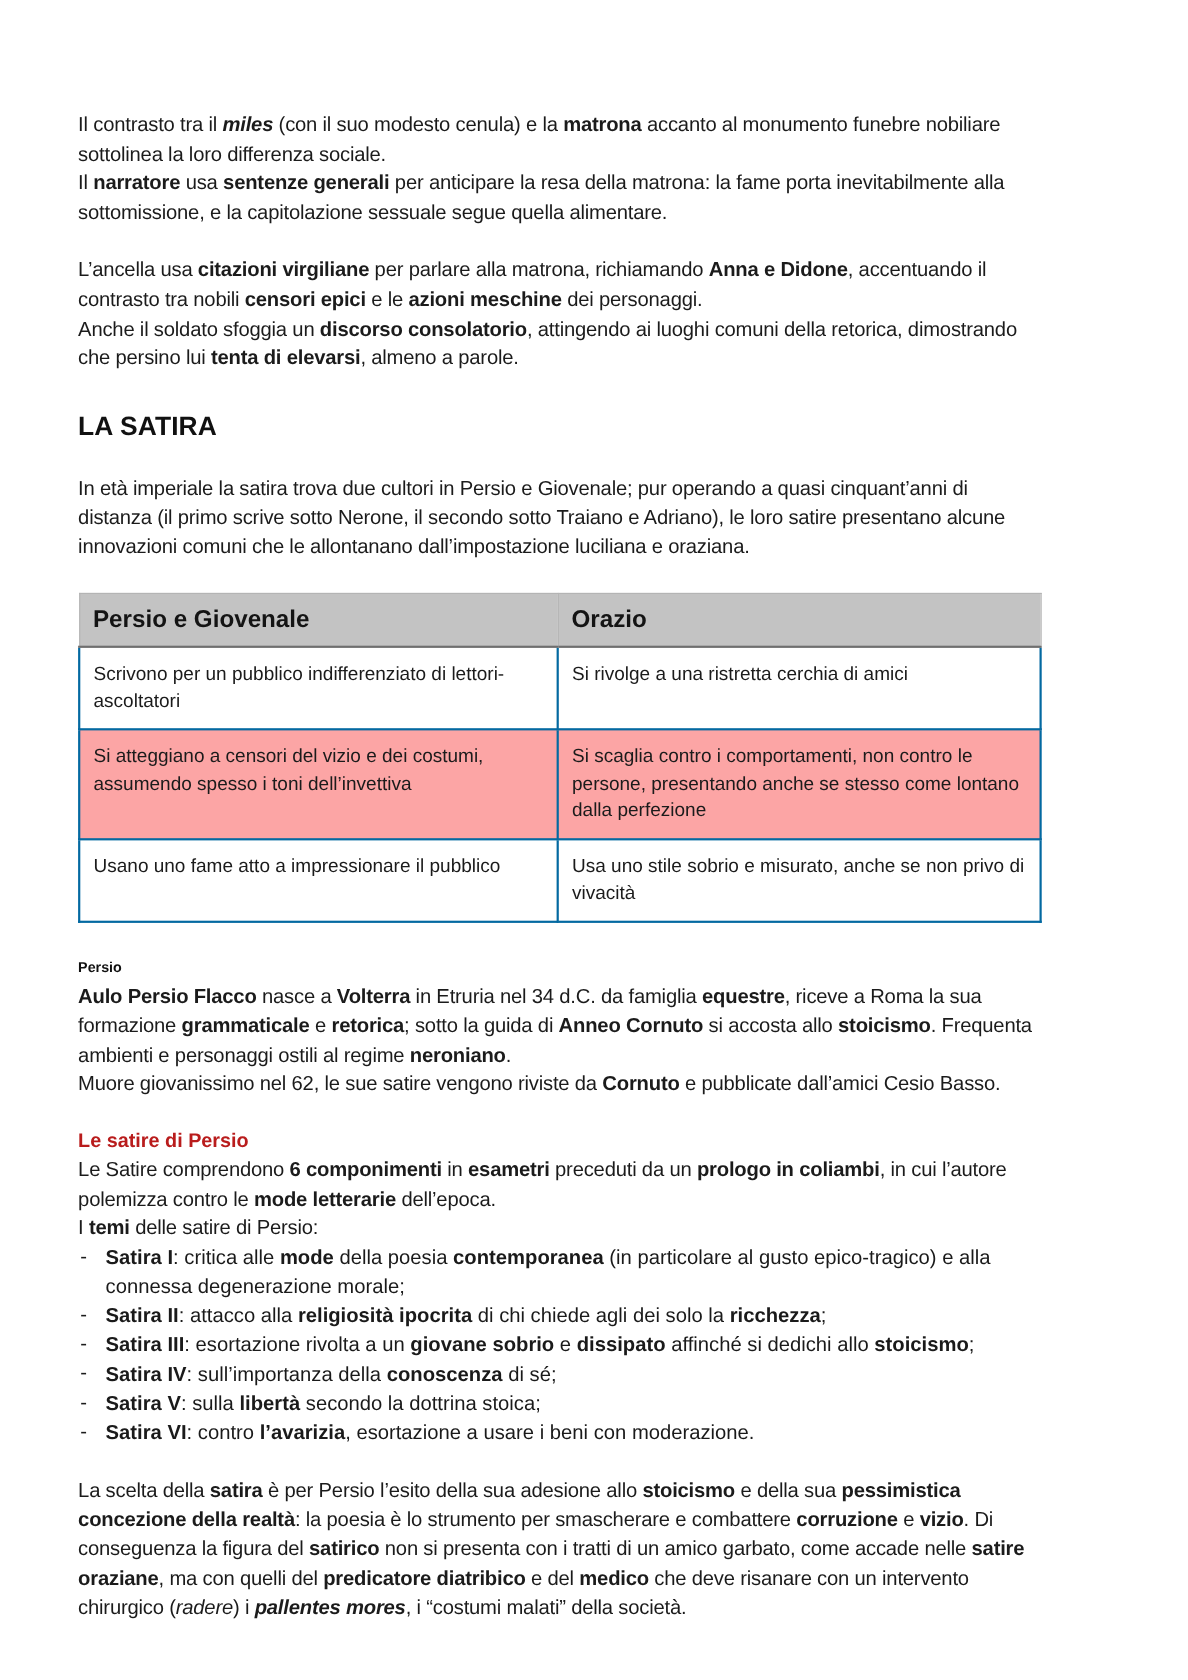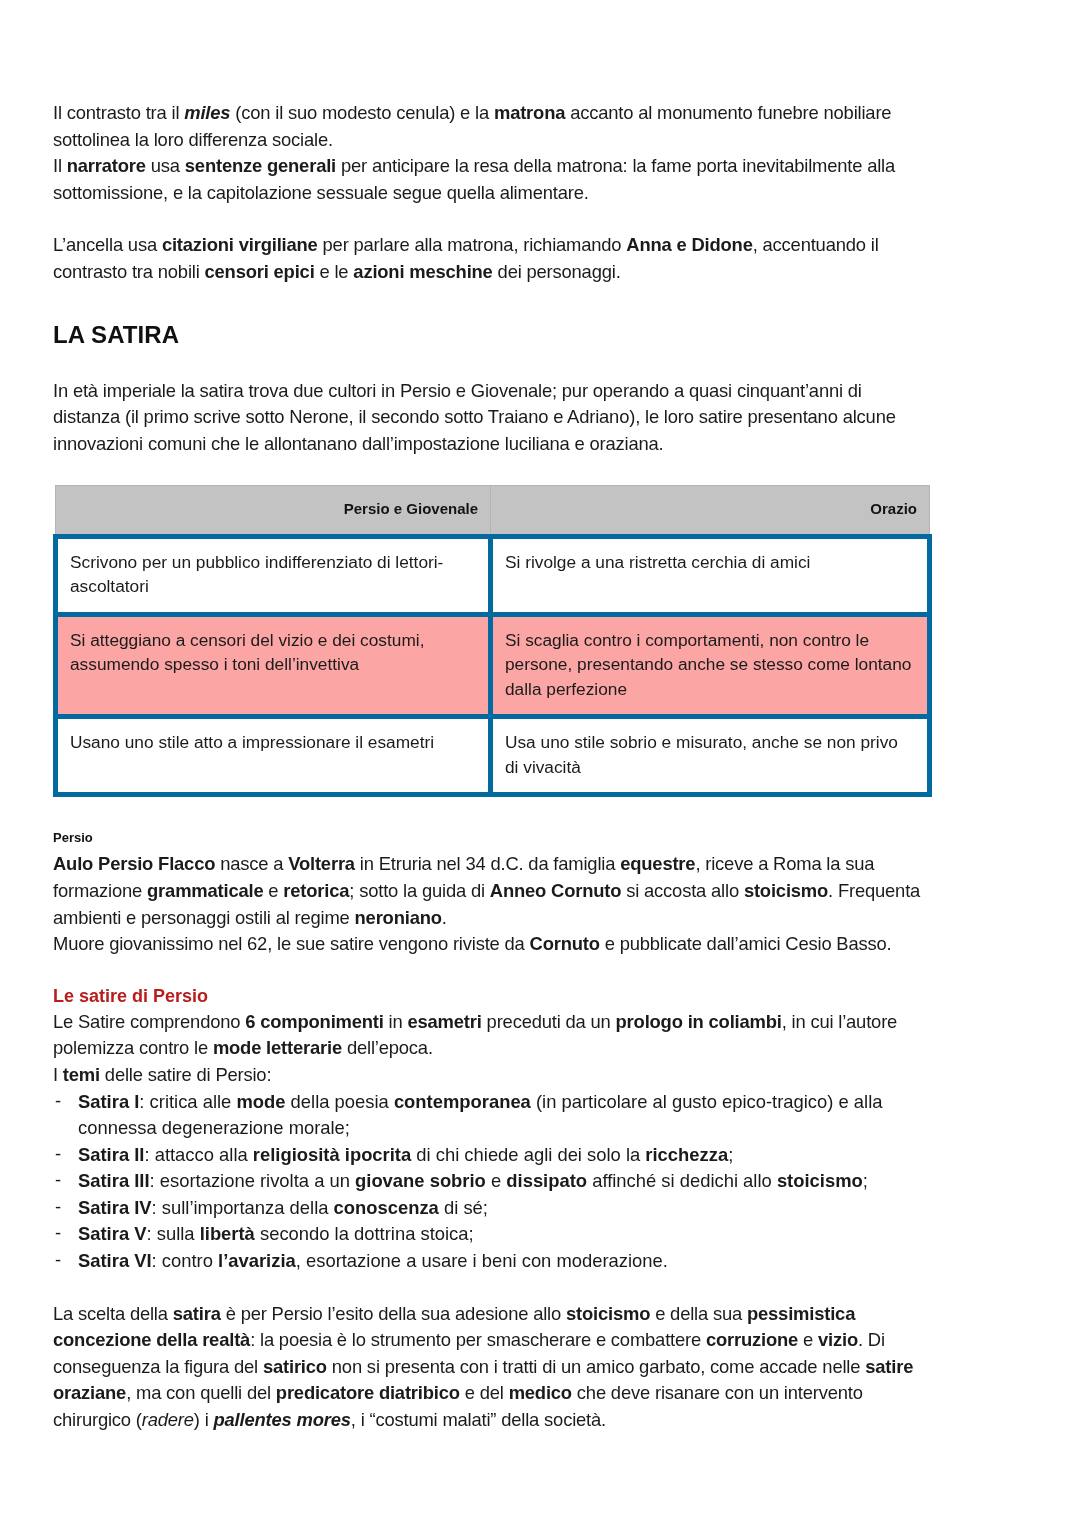--- a/index.html
+++ b/index.html
@@ -14,21 +14,21 @@
     font-family: "Liberation Sans", sans-serif;
     color: #1a1a1a;
     -webkit-font-smoothing: antialiased;
     overflow: hidden;
   }
   .page {
     position: relative;
     width: 1080px;
     height: 1527px;
     box-sizing: border-box;
-    padding: 100px 103px 0 53px;
+    padding: 100px 103px 0 71px;
     background: #ffffff;
   }
   .doc-body {
     width: 874px;
   }
 
   
   .para {
     font-size: 18.4px;
     line-height: 26.6px;
@@ -74,31 +74,31 @@
     width: 874px;
     table-layout: fixed;
     font-size: 17.3px;
     line-height: 24.5px;
   }
   table.cmp col.c1 { width: 435px; }
   table.cmp col.c2 { width: 439px; }
   table.cmp th {
     background: #c3c3c3;
     font-weight: 700;
-    text-align: right;
+    text-align: left;
     padding: 11px 12px 12px 12px;
     border: 1px solid #b4b4b4;
     border-bottom: 2px solid #6f6f6f;
-    font-size: 15px;
+    font-size: 22px;
     color: #141414;
     vertical-align: top;
   }
   table.cmp td {
     padding: 11px 12px 13px 12px;
-    border: 5px solid #0369a1;
+    border: 2px solid #0369a1;
     vertical-align: top;
     color: #1b1b1b;
   }
   table.cmp tr.alt td {
     background: #fca5a5;
   }
   table.cmp tr.plain td {
     background: #ffffff;
   }
 
@@ -131,20 +131,21 @@
 
     <p class="para">
       <span>Il contrasto tra il <span class="bi">miles</span> (con il suo modesto cenula) e la <b>matrona</b> accanto al monumento funebre nobiliare sottolinea la loro differenza sociale.</span><br>
       <span>Il <b>narratore</b> usa <b>sentenze generali</b> per anticipare la resa della matrona: la fame porta inevitabilmente alla sottomissione, e la capitolazione sessuale segue quella alimentare.</span>
     </p>
 
     <div class="spacer-sm"></div>
 
     <p class="para">
       <span>L’ancella usa <b>citazioni virgiliane</b> per parlare alla matrona, richiamando <b>Anna e Didone</b>, accentuando il contrasto tra nobili <b>censori epici</b> e le <b>azioni meschine</b> dei personaggi.</span><br>
+      <span>Anche il soldato sfoggia un <b>discorso consolatorio</b>, attingendo ai luoghi comuni della retorica, dimostrando che persino lui <b>tenta di elevarsi</b>, almeno a parole.</span>
     </p>
 
     <div class="spacer-lg"></div>
 
     <h1 class="h-section">LA SATIRA</h1>
 
     <div class="spacer-md"></div>
 
     <p class="para">In età imperiale la satira trova due cultori in Persio e Giovenale; pur operando a quasi cinquant’anni di distanza (il primo scrive sotto Nerone, il secondo sotto Traiano e Adriano), le loro satire presentano alcune innovazioni comuni che le allontanano dall’impostazione luciliana e oraziana.</p>
 
@@ -164,21 +165,21 @@
       <tbody>
         <tr class="plain">
           <td>Scrivono per un pubblico indifferenziato di lettori-ascoltatori</td>
           <td>Si rivolge a una ristretta cerchia di amici</td>
         </tr>
         <tr class="alt">
           <td>Si atteggiano a censori del vizio e dei costumi, assumendo spesso i toni dell’invettiva</td>
           <td>Si scaglia contro i comportamenti, non contro le persone, presentando anche se stesso come lontano dalla perfezione</td>
         </tr>
         <tr class="plain">
-          <td>Usano uno stile atto a impressionare il esametri</td>
+          <td>Usano uno fame atto a impressionare il pubblico</td>
           <td>Usa uno stile sobrio e misurato, anche se non privo di vivacità</td>
         </tr>
       </tbody>
     </table>
 
     <div class="spacer-md"></div>
 
     <h2 class="h-sub">Persio</h2>
     <p class="para">
       <span><b>Aulo Persio Flacco</b> nasce a <b>Volterra</b> in Etruria nel 34 d.C. da famiglia <b>equestre</b>, riceve a Roma la sua formazione <b>grammaticale</b> e <b>retorica</b>; sotto la guida di <b>Anneo Cornuto</b> si accosta allo <b>stoicismo</b>. Frequenta ambienti e personaggi ostili al regime <b>neroniano</b>.</span><br>

